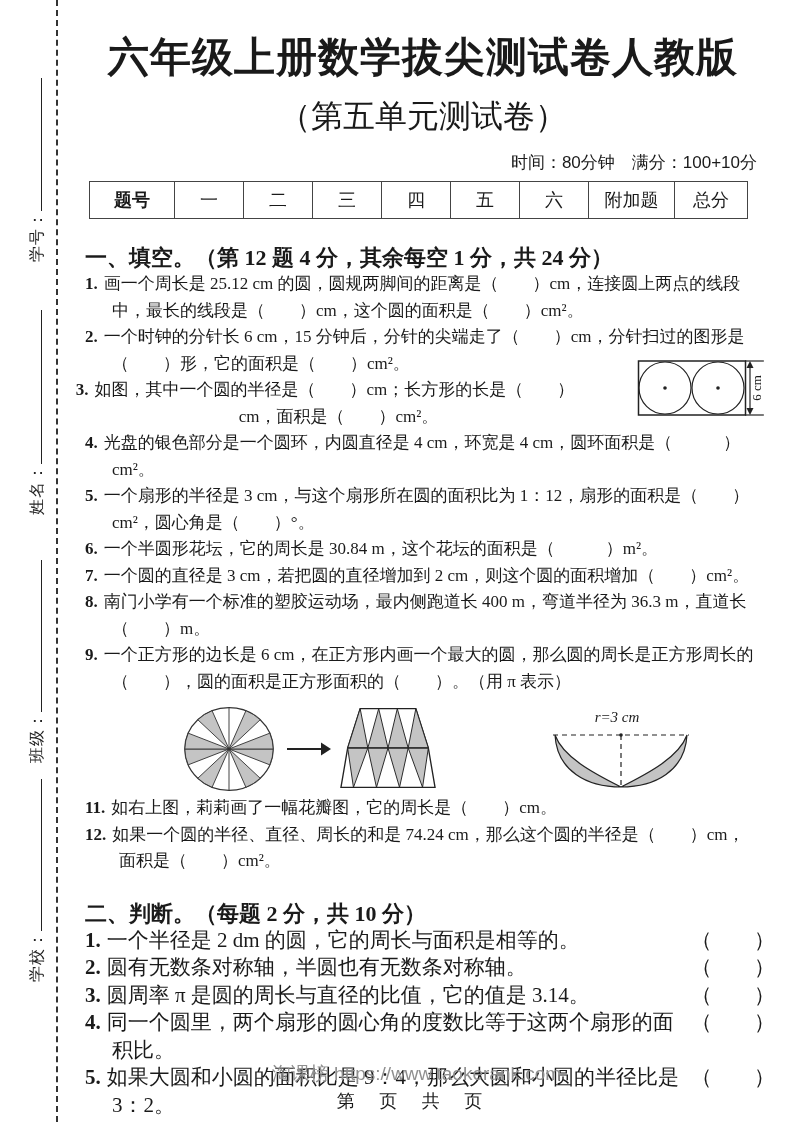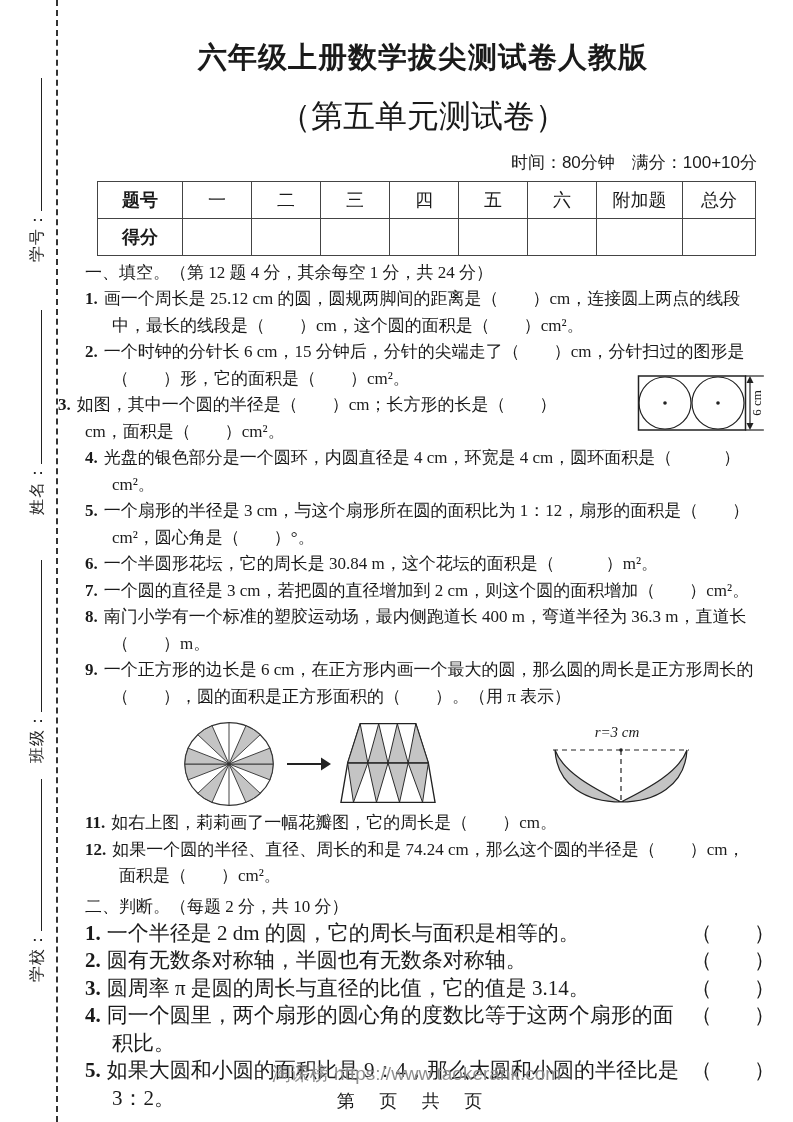--- a/index.html
+++ b/index.html
@@ -10,36 +10,36 @@
   
   .rail{position:absolute;left:56px;top:0;height:1122px;width:0;border-left:2px dashed #333;}
   .margin-group{position:absolute;left:27px;transform-origin:0 0;transform:rotate(-90deg);
         display:flex;align-items:baseline;white-space:nowrap;font-size:16px;color:#222;height:20px;}
   .margin-group .mlabel{letter-spacing:1px;}
   .margin-group .mline{flex:1;height:13px;border-bottom:1.5px solid #222;}
 
   .content{position:absolute;left:85px;top:0;width:676px;}
 
   .title{margin:30px 0 0 0;text-align:center;font-family:"Liberation Sans","DejaVu Sans",sans-serif;
-        font-weight:700;font-size:29px;line-height:54px;letter-spacing:1px;}
+        font-weight:700;font-size:41px;line-height:54px;letter-spacing:1px;}
   .subtitle{margin:10px 0 0 0;text-align:center;font-family:"Liberation Sans","DejaVu Sans",sans-serif;
         font-weight:400;font-size:32px;line-height:44px;}
   .meta{margin-top:14px;text-align:right;font-family:"Liberation Sans","DejaVu Sans",sans-serif;
         font-size:17px;line-height:22px;padding-right:4px;}
 
-  table.score{border-collapse:collapse;margin:7px 0 0 12px;table-layout:fixed;width:658px;}
+  table.score{border-collapse:collapse;margin:7px 0 0 4px;table-layout:fixed;width:658px;}
   table.score td,table.score th{border:1.5px solid #444;height:37px;text-align:center;
         font-size:18px;padding:0;}
   table.score th{font-weight:700;}
-  .sec-heading{font-weight:400;font-size:17px;line-height:27px;margin-top:3px;}
+  .sec-heading{font-weight:700;font-size:22px;line-height:27px;margin-top:25px;}
 
   .q{position:relative;font-size:17px;line-height:26.5px;padding-left:27px;text-indent:-27px;}
   .q.wide{padding-left:34px;text-indent:-34px;}
   .q .num{font-weight:700;padding-right:6px;}
-  .q3pad{padding-right:142px;display:inline-block;text-indent:0;margin-left:-27px;padding-left:27px;text-indent:-27px;}
+  .q3pad{padding-right:142px;display:inline-block;text-indent:0;margin-left:-27px;padding-left:27px;text-indent:-27px;text-align:center;}
 
   .fig3{position:absolute;right:-8px;top:-22px;}
   .figrow{position:relative;height:92px;margin-top:8px;}
   .figrow svg{position:absolute;}
 
   .j{display:flex;font-size:21px;line-height:27.5px;}
   .j .jtext{flex:1;padding-left:27px;text-indent:-27px;}
   .j .num{font-weight:700;padding-right:6px;}
   .j .bracket{width:70px;text-align:right;padding-right:14px;white-space:nowrap;}
 
@@ -96,31 +96,20 @@
         <th>题号</th>
         <td>一</td>
         <td>二</td>
         <td>三</td>
         <td>四</td>
         <td>五</td>
         <td>六</td>
         <td>附加题</td>
         <td>总分</td>
       </tr>
-      <tr>
-        <th>得分</th>
-        <td></td>
-        <td></td>
-        <td></td>
-        <td></td>
-        <td></td>
-        <td></td>
-        <td></td>
-        <td></td>
-      </tr>
     </tbody>
       </table>
 
     <div class="sec-heading">一、填空。（第 12 题 4 分，其余每空 1 分，共 24 分）</div>
 
     <div class="q"><span class="num">1.</span><span>画一个周长是 25.12 cm 的圆，圆规两脚间的距离是（　　）cm，连接圆上两点的线段中，最长的线段是（　　）cm，这个圆的面积是（　　）cm²。</span></div>
     <div class="q"><span class="num">2.</span><span>一个时钟的分针长 6 cm，15 分钟后，分针的尖端走了（　　）cm，分针扫过的图形是（　　）形，它的面积是（　　）cm²。</span></div>
 
     <div class="q">
       <span class="q3pad"><span class="num">3.</span><span>如图，其中一个圆的半径是（　　）cm；长方形的长是（　　）cm，面积是（　　）cm²。</span></span>

